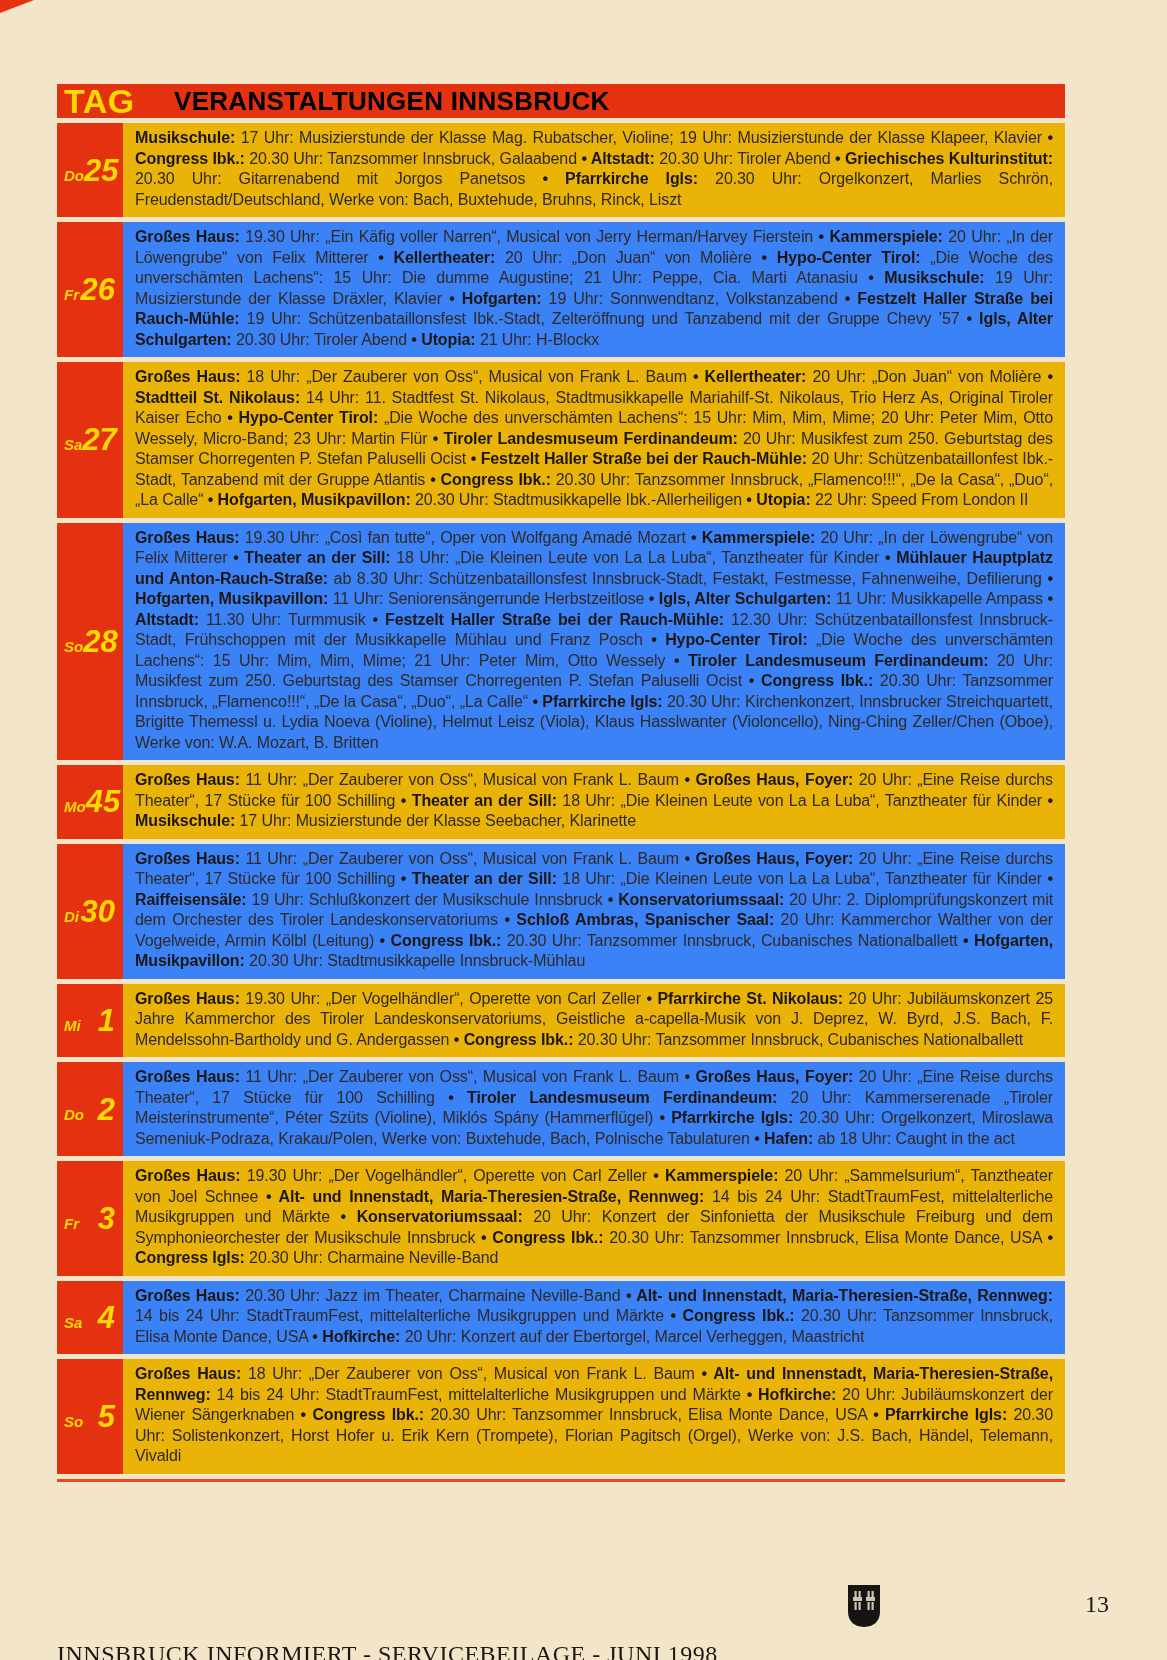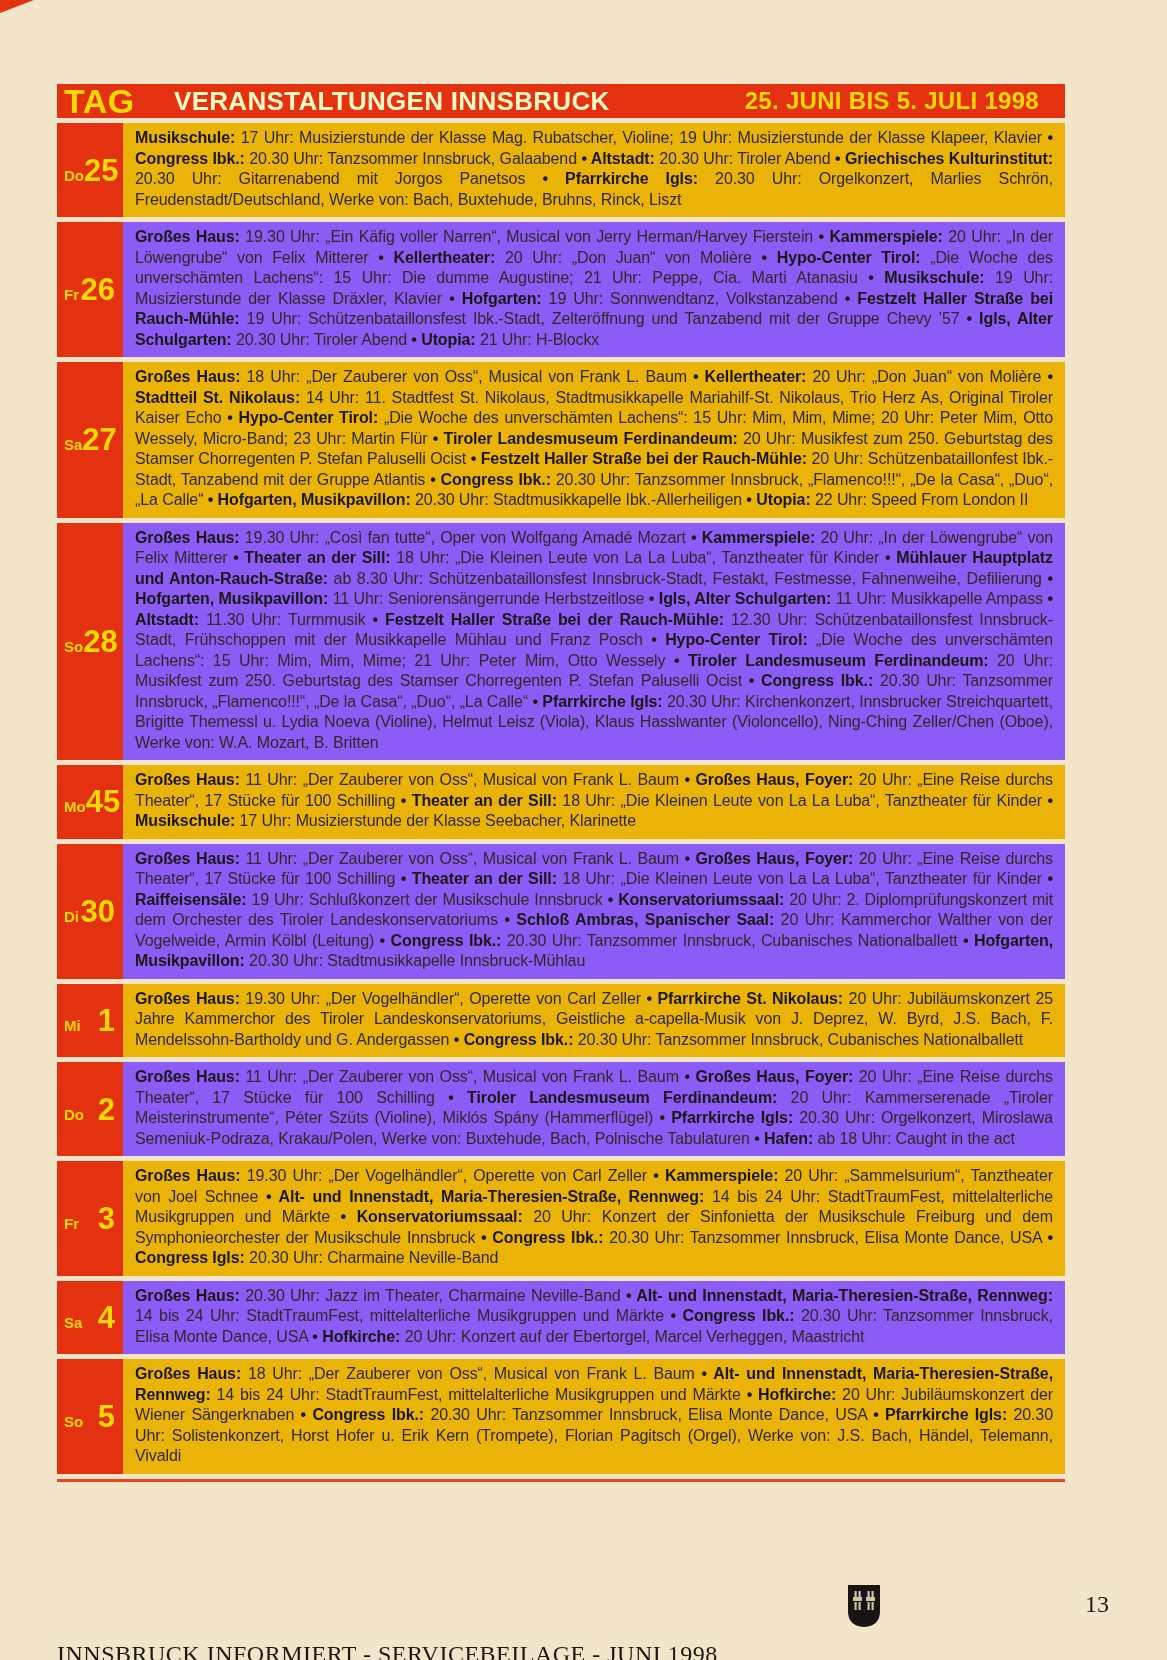--- a/index.html
+++ b/index.html
@@ -19,46 +19,46 @@
   }
   .title-bar{
     display:flex;align-items:center;
     background:#e43211;height:34px;margin-bottom:5px;
   }
   .tag-label{
     color:#ffd900;font-weight:800;font-size:34px;letter-spacing:0.5px;
     padding-left:7px;width:110px;flex:none;
   }
   .main-title{
-    color:#fef9c3;font-weight:800;font-size:26px;letter-spacing:0.3px;text-align:center;
+    color:#000000;font-weight:800;font-size:26px;letter-spacing:0.3px;text-align:center;
   }
   .date-range{
     color:#ffd900;font-weight:800;font-size:24px;letter-spacing:0.3px;
     margin-left:auto;padding-right:26px;
   }
   .row{display:flex;margin-bottom:5px;}
   .day-cell{
     flex:none;width:66px;background:#e43211;
-    display:flex;align-items:center;justify-content:center;
+    display:flex;align-items:center;justify-content:center;font-style:italic;
   }
   .day-inner{
     display:flex;align-items:baseline;justify-content:space-between;
     width:100%;padding:0 8px 0 7px;box-sizing:border-box;
   }
   .dow{color:#ffd900;font-weight:800;font-size:15px;}
   .num{color:#ffd900;font-weight:800;font-size:31px;line-height:1;}
   .events{
     flex:1;padding:5px 12px 7px 12px;
     font-size:16px;line-height:20.5px;letter-spacing:-0.1px;
     color:#3029255;color:#302925;
     text-align:justify;hyphens:auto;-webkit-hyphens:auto;
   }
   .events b{font-weight:bold;color:#1d1714;}
   .tone-cream{background:#eab308;}
-  .tone-pink{background:#8b5cf6;}
+  .tone-pink{background:#3b82f6;}
   .bottom-rule{height:3px;background:#e8491f;margin-top:1px;}
   .footer{
     position:absolute;left:0;top:1583px;width:1167px;height:50px;
   }
   .footer .publication{
     position:absolute;left:57px;top:22px;
     font-family:"Liberation Serif","DejaVu Serif",serif;
     font-size:24px;color:#1d1712;letter-spacing:0.5px;white-space:nowrap;margin-top:36px;
   }
   .footer .crest{position:absolute;left:845px;top:0;width:38px;height:46px;}
@@ -71,21 +71,20 @@
 </head>
 <body>
 
 <div class="corner-mark"></div>
 
 <div class="content">
 
   <div class="title-bar">
     <span class="tag-label">TAG</span>
     <span class="main-title">VERANSTALTUNGEN INNSBRUCK</span>
-    <span class="date-range">25. JUNI BIS 5. JULI 1998</span>
   </div>
 
   <div class="row">
     <div class="day-cell">
         <div class="day-inner">
           <span class="dow">Do</span>
           <span class="num">25</span>
         </div>
       </div>
     <div class="events tone-cream"><b>Musikschule:</b><span> 17 Uhr: Musizierstunde der Klasse Mag. Rubatscher, Violine; 19 Uhr: Musizierstunde der Klasse Klapeer, Klavier </span><b>• Congress Ibk.:</b><span> 20.30 Uhr: Tanzsommer Innsbruck, Galaabend </span><b>• Altstadt:</b><span> 20.30 Uhr: Tiroler Abend </span><b>• Griechisches Kulturinstitut:</b><span> 20.30 Uhr: Gitarrenabend mit Jorgos Panetsos </span><b>• Pfarrkirche Igls:</b><span> 20.30 Uhr: Orgelkonzert, Marlies Schrön, Freudenstadt/Deutschland, Werke von: Bach, Buxtehude, Bruhns, Rinck, Liszt</span></div>

